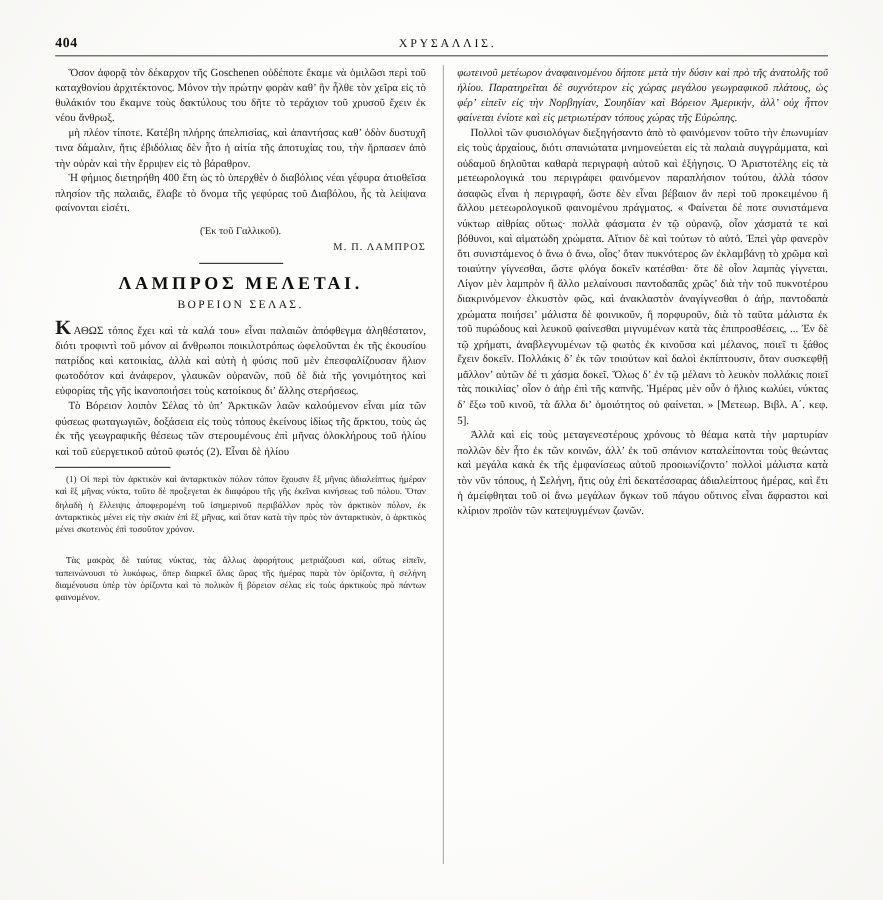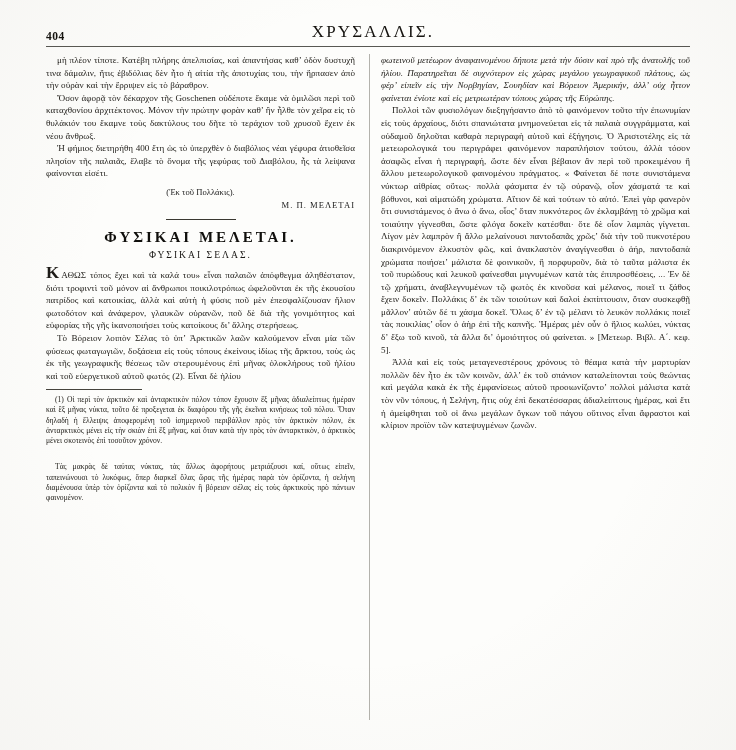--- a/index.html
+++ b/index.html
@@ -42,21 +42,21 @@
   .folio {
     font-size: 11.5px;
     font-weight: bold;
     letter-spacing: 0.5px;
     color: #15130f;
     width: 120px;
   }
   .head-title {
     flex: 1;
     text-align: center;
-    font-size: 17px;
+    font-size: 10px;
     letter-spacing: 2.2px;
     color: #15130f;
     margin-right: 110px;
   }
   .rule {
     border: 0;
     border-top: 1px solid #3b3b35;
     margin: 2px 0 7px 0;
     opacity: 0.85;
   }
@@ -165,29 +165,29 @@
     <div class="folio">404</div>
     <div class="head-title">ΧΡΥΣΑΛΛΙΣ.</div>
   </div>
   <hr class="rule">
 
   <div class="columns">
 
     <div class="col-rule"></div>
 
     <div class="col">
+      <p>Ὅσον ἀφορᾷ τὸν δέκαρχον τῆς Goschenen οὐδέποτε ἔκαμε νὰ ὁμιλῶσι περὶ τοῦ καταχθονίου ἀρχιτέκτονος. Μόνον τὴν πρώτην φορὰν καθ’ ἣν ἦλθε τὸν χεῖρα εἰς τὸ θυλάκιόν του ἔκαμνε τοὺς δακτύλους του δῆτε τὸ τεράχιον τοῦ χρυσοῦ ἔχειν ἐκ νέου ἄνθρωξ.</p>
       <p>μὴ πλέον τίποτε. Κατέβη πλήρης ἀπελπισίας, καὶ ἀπαντήσας καθ’ ὁδὸν δυστυχῆ τινα δάμαλιν, ἥτις ἐβιδόλιας δὲν ἦτο ἡ αἰτία τῆς ἀποτυχίας του, τὴν ἥρπασεν ἀπὸ τὴν οὐρὰν καὶ τὴν ἔρριψεν εἰς τὸ βάραθρον.</p>
-      <p>Ὅσον ἀφορᾷ τὸν δέκαρχον τῆς Goschenen οὐδέποτε ἔκαμε νὰ ὁμιλῶσι περὶ τοῦ καταχθονίου ἀρχιτέκτονος. Μόνον τὴν πρώτην φορὰν καθ’ ἣν ἦλθε τὸν χεῖρα εἰς τὸ θυλάκιόν του ἔκαμνε τοὺς δακτύλους του δῆτε τὸ τεράχιον τοῦ χρυσοῦ ἔχειν ἐκ νέου ἄνθρωξ.</p>
       <p>Ἡ φήμιος διετηρήθη 400 ἔτη ὡς τὸ ὑπερχθὲν ὁ διαβόλιος νέαι γέφυρα ἀτιοθεῖσα πλησίον τῆς παλαιᾶς, ἔλαβε τὸ ὄνομα τῆς γεφύρας τοῦ Διαβόλου, ἧς τὰ λείψανα φαίνονται εἰσέτι.</p>
       <div class="gap-sm"></div>
-      <div class="fromline">(Ἐκ τοῦ Πολλάκις).</div>
-      <div class="sig">Μ. Π. ΜΕΛΕΤΑΙ</div>
+      <div class="fromline">(Ἐκ τοῦ Γαλλικοῦ).</div>
+      <div class="sig">Μ. Π. ΛΑΜΠΡΟΣ</div>
       <div class="short-rule"></div>
-      <div class="art-title">ΦΥΣΙΚΑΙ ΜΕΛΕΤΑΙ.</div>
-      <div class="art-sub">ΦΥΣΙΚΑΙ ΣΕΛΑΣ.</div>
+      <div class="art-title">ΛΑΜΠΡΟΣ ΜΕΛΕΤΑΙ.</div>
+      <div class="art-sub">ΒΟΡΕΙΟΝ ΣΕΛΑΣ.</div>
       <p class="dropcap-para"><span class="dropcap">Κ</span><span>ΑΘΩΣ τόπος ἔχει καὶ τὰ καλά του» εἶναι παλαιῶν ἀπόφθεγμα ἀληθέστατον, διότι τροφιντὶ τοῦ μόνον αἱ ἄνθρωποι ποικιλοτρόπως ὠφελοῦνται ἐκ τῆς ἑκουσίου πατρίδος καὶ κατοικίας, ἀλλὰ καὶ αὐτὴ ἡ φύσις ποῦ μὲν ἐπεσφαλίζουσαν ἥλιον φωτοδότον καὶ ἀνάφερον, γλαυκῶν οὐρανῶν, ποῦ δὲ διὰ τῆς γονιμότητος καὶ εὐφορίας τῆς γῆς ἱκανοποιήσει τοὺς κατοίκους δι’ ἄλλης στερήσεως.</span></p>
       <p>Τὸ Βόρειον λοιπὸν Σέλας τὸ ὑπ’ Ἀρκτικῶν λαῶν καλούμενον εἶναι μία τῶν φύσεως φωταγωγιῶν, δοξάσεια εἰς τοὺς τόπους ἐκείνους ἰδίως τῆς ἄρκτου, τοὺς ὡς ἐκ τῆς γεωγραφικῆς θέσεως τῶν στερουμένους ἐπὶ μῆνας ὁλοκλήρους τοῦ ἡλίου καὶ τοῦ εὐεργετικοῦ αὐτοῦ φωτός (2). Εἶναι δὲ ἡλίου</p>
       <div class="footnote-rule"></div>
       <p class="footnote">(1) Οἱ περὶ τὸν ἀρκτικὸν καὶ ἀνταρκτικὸν πόλον τόπον ἔχουσιν ἓξ μῆνας ἀδιαλείπτως ἡμέραν καὶ ἓξ μῆνας νύκτα, τοῦτο δὲ προξεγεται ἐκ διαφόρου τῆς γῆς ἐκεῖναι κινήσεως τοῦ πόλου. Ὅταν δηλαδὴ ἡ ἔλλειψις ἀποφερομένη τοῦ ἰσημερινοῦ περιβάλλον πρὸς τὸν ἀρκτικὸν πόλον, ἐκ ἀνταρκτικὸς μένει εἰς τὴν σκιὰν ἐπὶ ἓξ μῆνας, καὶ ὅταν κατὰ τὴν πρὸς τὸν ἀνταρκτικὸν, ὁ ἀρκτικὸς μένει σκοτεινὸς ἐπὶ τοσοῦτον χρόνον.</p>
       <p class="footnote">Τὰς μακρὰς δὲ ταύτας νύκτας, τὰς ἄλλως ἀφορήτους μετριάζουσι καί, οὕτως εἰπεῖν, ταπεινώνουσι τὸ λυκόφως, ὅπερ διαρκεῖ ὅλας ὥρας τῆς ἡμέρας παρὰ τὸν ὁρίζοντα, ἡ σελήνη διαμένουσα ὑπὲρ τὸν ὁρίζοντα καὶ τὸ πολικὸν ἢ βόρειον σέλας εἰς τοὺς ἀρκτικοὺς πρὸ πάντων φαινομένον.</p>
     </div>
 
     <div class="col">
       <p class="noindent">φωτεινοῦ μετέωρον ἀναφαινομένου δήποτε μετὰ τὴν δύσιν καὶ πρὸ τῆς ἀνατολῆς τοῦ ἡλίου. Παρατηρεῖται δὲ συχνότερον εἰς χώρας μεγάλου γεωγραφικοῦ πλάτους, ὡς φέρ’ εἰπεῖν εἰς τὴν Νορβηγίαν, Σουηδίαν καὶ Βόρειον Ἀμερικήν, ἀλλ’ οὐχ ἧττον φαίνεται ἐνίοτε καὶ εἰς μετριωτέραν τόπους χώρας τῆς Εὐρώπης.</p>
       <p>Πολλοὶ τῶν φυσιολόγων διεξηγήσαντο ἀπὸ τὸ φαινόμενον τοῦτο τὴν ἐπωνυμίαν εἰς τοὺς ἀρχαίους, διότι σπανιώτατα μνημονεύεται εἰς τὰ παλαιὰ συγγράμματα, καὶ οὐδαμοῦ δηλοῦται καθαρὰ περιγραφὴ αὐτοῦ καὶ ἐξήγησις. Ὁ Ἀριστοτέλης εἰς τὰ μετεωρολογικά του περιγράφει φαινόμενον παραπλήσιον τούτου, ἀλλὰ τόσον ἀσαφῶς εἶναι ἡ περιγραφή, ὥστε δὲν εἶναι βέβαιον ἂν περὶ τοῦ προκειμένου ἢ ἄλλου μετεωρολογικοῦ φαινομένου πράγματος. « Φαίνεται δέ ποτε συνιστάμενα νύκτωρ αἰθρίας οὕτως· πολλὰ φάσματα ἐν τῷ οὐρανῷ, οἷον χάσματά τε καὶ βόθυνοι, καὶ αἱματώδη χρώματα. Αἴτιον δὲ καὶ τούτων τὸ αὐτό. Ἐπεὶ γὰρ φανερὸν ὅτι συνιστάμενος ὁ ἄνω ὁ ἄνω, οἷος’ ὅταν πυκνότερος ὢν ἐκλαμβάνῃ τὸ χρῶμα καὶ τοιαύτην γίγνεσθαι, ὥστε φλόγα δοκεῖν κατέσθαι· ὅτε δὲ οἷον λαμπὰς γίγνεται. Λίγον μὲν λαμπρὸν ἢ ἄλλο μελαίνουσι παντοδαπᾶς χρῶς’ διὰ τὴν τοῦ πυκνοτέρου διακρινόμενον ἐλκυστὸν φῶς, καὶ ἀνακλαστὸν ἀναγίγνεσθαι ὁ ἀήρ, παντοδαπὰ χρώματα ποιήσει’ μάλιστα δὲ φοινικοῦν, ἢ πορφυροῦν, διὰ τὸ ταῦτα μάλιστα ἐκ τοῦ πυρώδους καὶ λευκοῦ φαίνεσθαι μιγνυμένων κατὰ τὰς ἐπιπροσθέσεις, ... Ἐν δὲ τῷ χρήματι, ἀναβλεγνυμένων τῷ φωτὸς ἐκ κινοῦσα καὶ μέλανος, ποιεῖ τι ξάθος ἔχειν δοκεῖν. Πολλάκις δ’ ἐκ τῶν τοιούτων καὶ δαλοὶ ἐκπίπτουσιν, ὅταν συσκεφθῇ μᾶλλον’ αὐτῶν δέ τι χάσμα δοκεῖ. Ὅλως δ’ ἐν τῷ μέλανι τὸ λευκὸν πολλάκις ποιεῖ τὰς ποικιλίας’ οἷον ὁ ἀὴρ ἐπὶ τῆς καπνῆς. Ἡμέρας μὲν οὖν ὁ ἥλιος κωλύει, νύκτας δ’ ἔξω τοῦ κινοῦ, τὰ ἄλλα δι’ ὁμοιότητος οὐ φαίνεται. » [Μετεωρ. Βιβλ. Α΄. κεφ. 5].</p>

